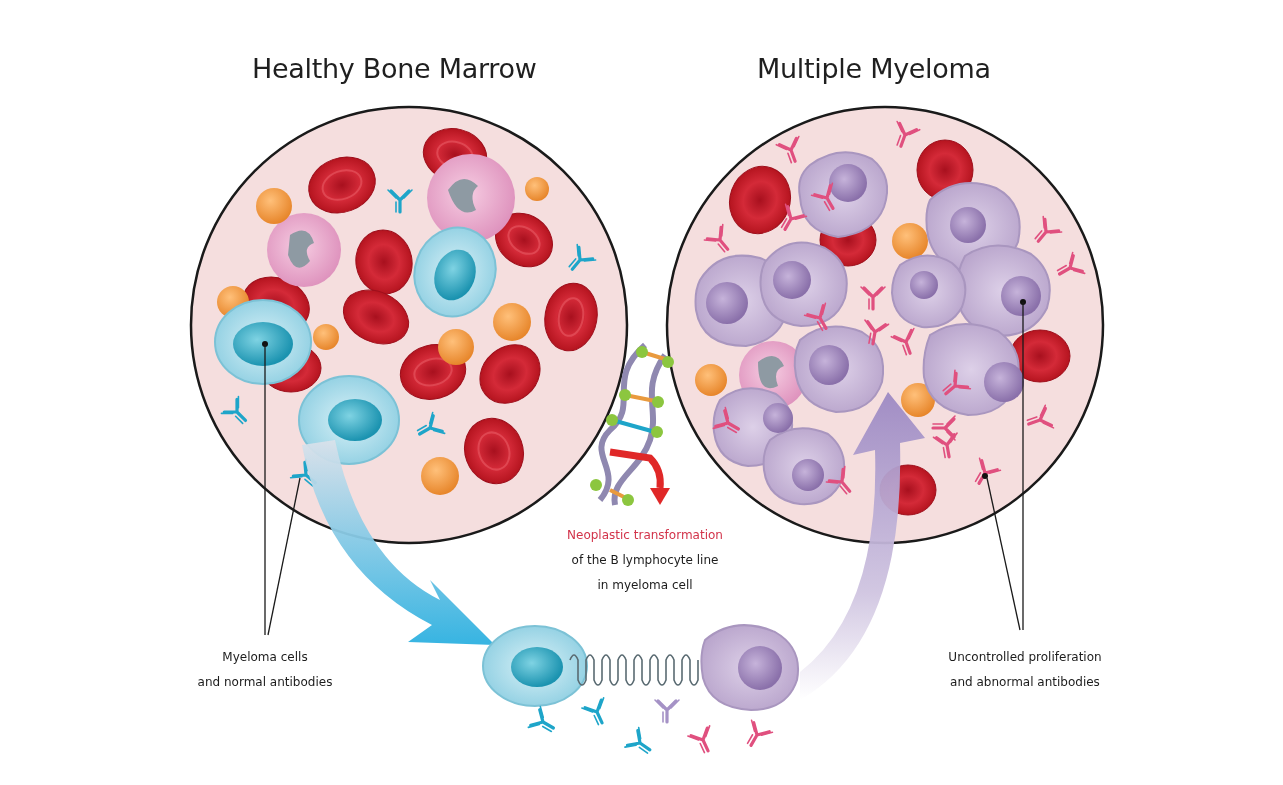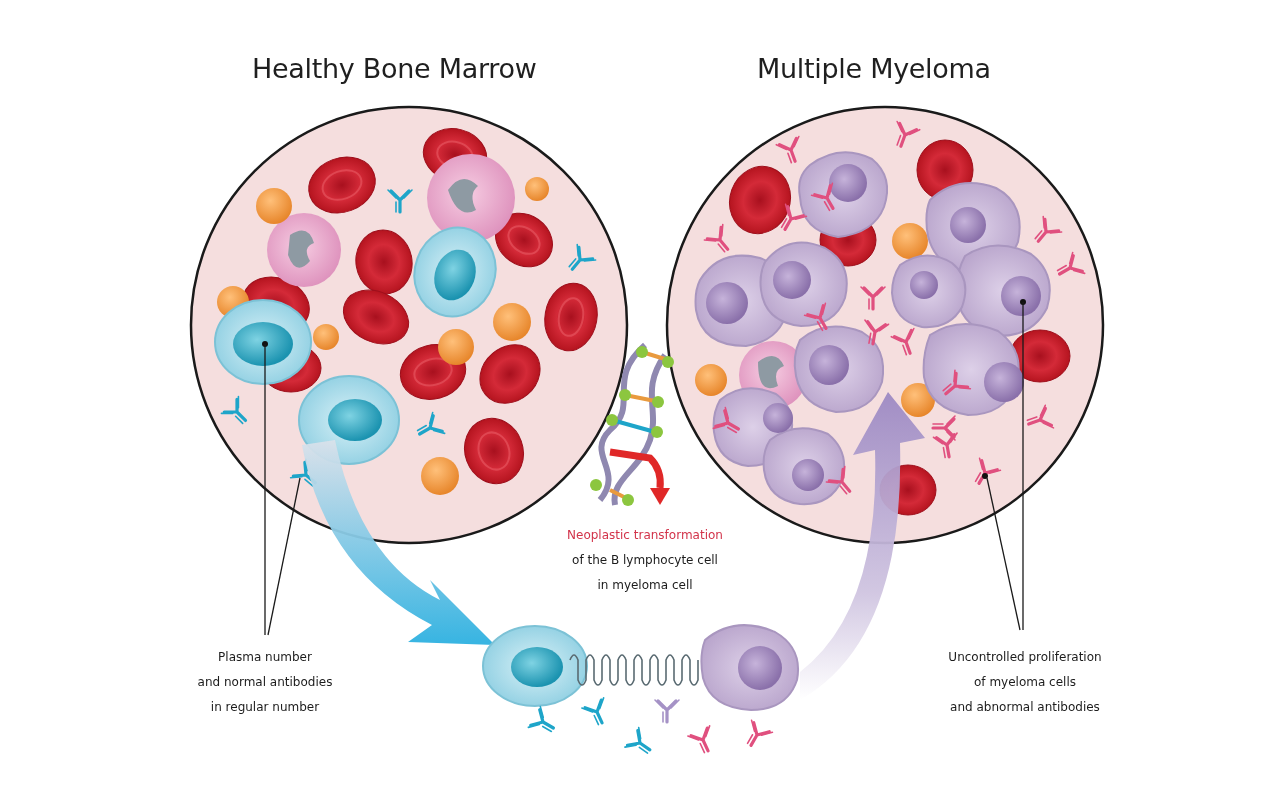--- a/index.html
+++ b/index.html
@@ -247,27 +247,25 @@
     <use href="#ab" transform="translate(703 740) rotate(-25)"></use>
     <use href="#ab" transform="translate(757 735) rotate(30)"></use>
   </g>
 </svg>
 
 <div class="title" style="left:252px; top:53px;">Healthy Bone Marrow</div>
 <div class="title" style="left:757px; top:53px;text-align:right;">Multiple Myeloma</div>
 
 <div class="label" style="left:500px; top:523px; width:290px;">
   <div class="red">Neoplastic transformation</div>
-  <div>of the B lymphocyte cell</div>
+  <div>of the B lymphocyte line</div>
   <div>in myeloma cell</div>
 </div>
 
 <div class="label" style="left:130px; top:645px; width:270px;">
-  <div>Plasma number</div>
+  <div>Myeloma cells</div>
   <div>and normal antibodies</div>
-  <div>in regular number</div>
 </div>
 
 <div class="label" style="left:885px; top:645px; width:280px;">
   <div>Uncontrolled proliferation</div>
-  <div>of myeloma cells</div>
   <div>and abnormal antibodies</div>
 </div>
 
 </body></html>

